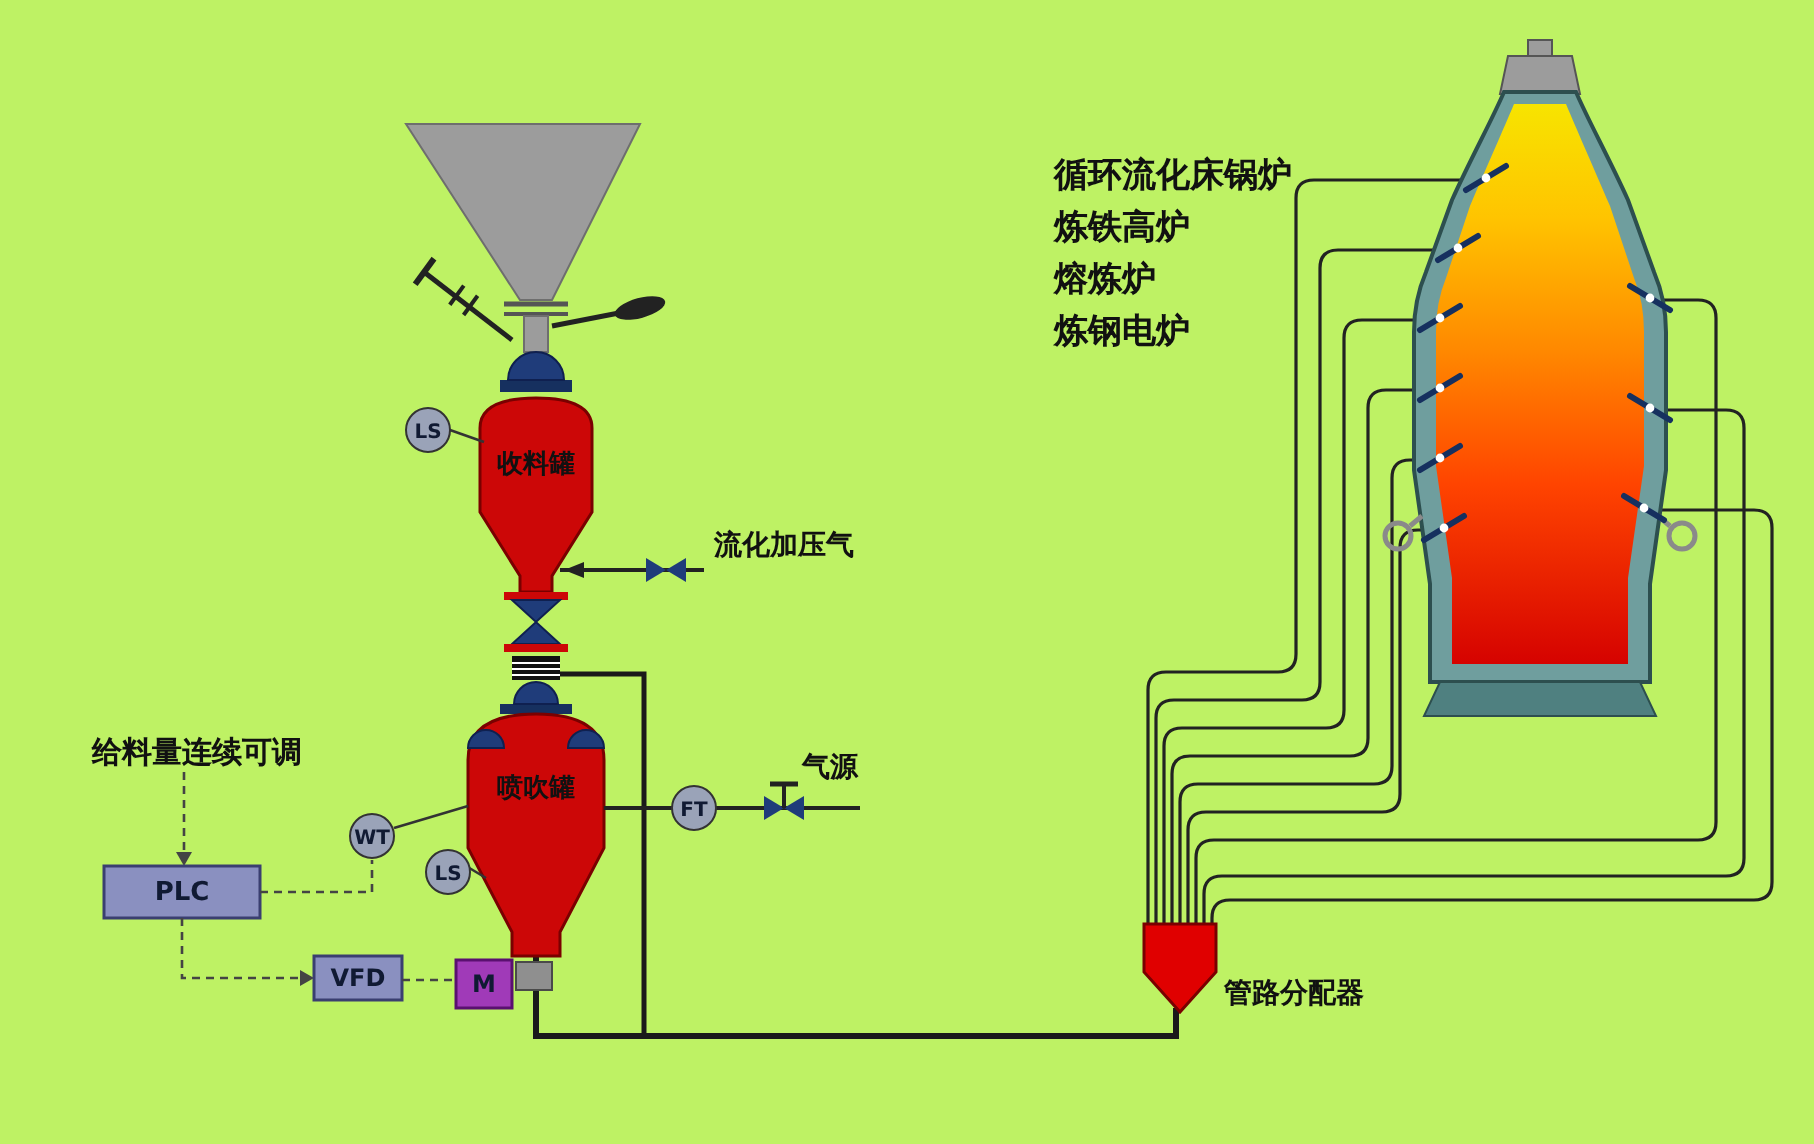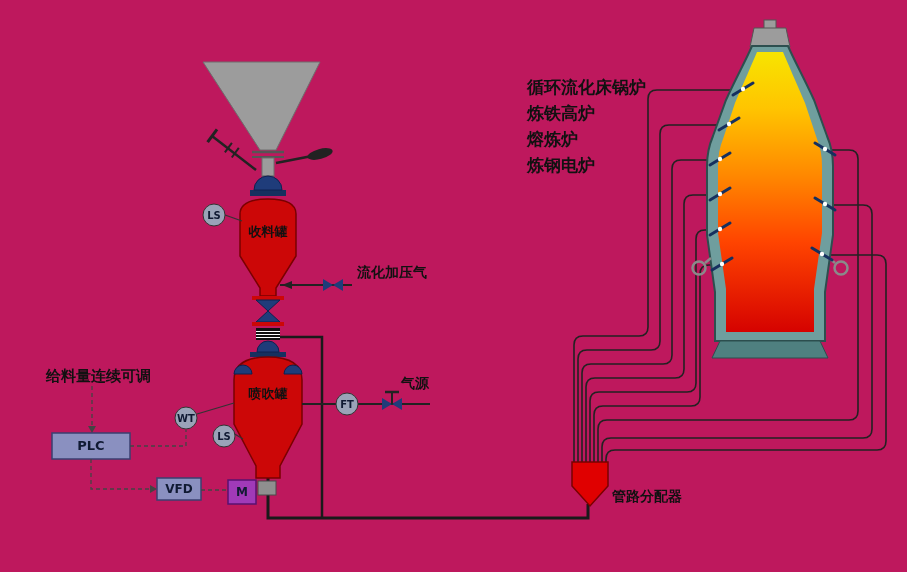--- a/index.html
+++ b/index.html
@@ -1,16 +1,16 @@
 <!DOCTYPE html>
 <html><head>
 <meta charset="utf-8">
 <style>
   html,body{margin:0;padding:0;background:#fff;}
-  .canvas{position:relative;width:907px;height:572px;background:#be185d;overflow:hidden;}
+  .canvas{position:relative;width:907px;height:572px;background:#bef264;overflow:hidden;}
   svg{display:block;}
   .t{font-family:"DejaVu Sans","Liberation Sans",sans-serif;font-weight:bold;fill:#111;}
   .inst{font-family:"DejaVu Sans","Liberation Sans",sans-serif;font-weight:bold;fill:#101a33;}
 </style>
 </head>
 <body>
 
 <div class="canvas">
 <svg width="907" height="572" viewBox="0 0 907 572" xmlns="http://www.w3.org/2000/svg">
   <defs>

